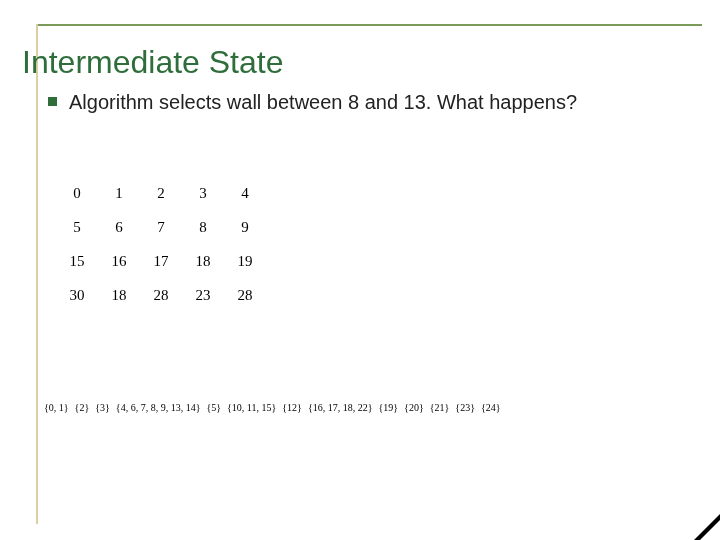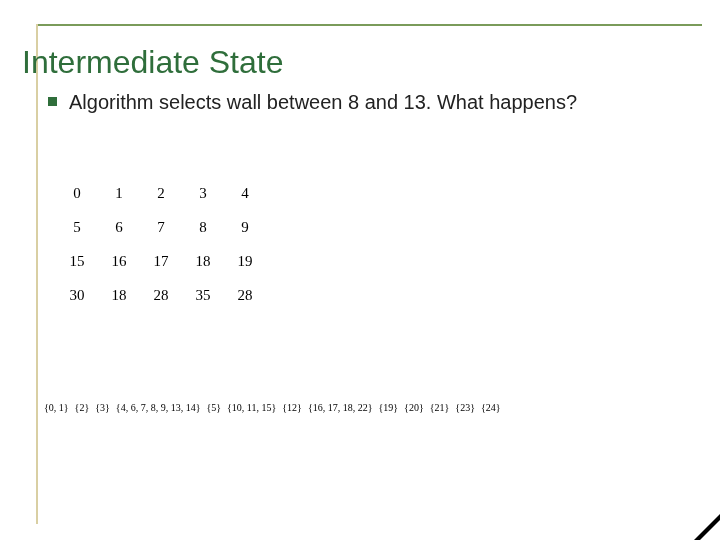--- a/index.html
+++ b/index.html
@@ -145,21 +145,21 @@
           <td class="bl br">15</td>
           <td class="bl bt">16</td>
           <td class="bt">17</td>
           <td class="br bt">18</td>
           <td class="br bb bl bt">19</td>
         </tr>
         <tr>
           <td class="bb bl">30</td>
           <td class="bb">18</td>
           <td class="bb">28</td>
-          <td class="bb br">35</td>
+          <td class="bb br">23</td>
           <td class="bb br bl bt">28</td>
         </tr>
       </tbody>
   </table>
 </div>
 
 <div class="sets-row" id="sets-row"><span>{0, 1}</span><span>{2}</span><span>{3}</span><span>{4, 6, 7, 8, 9, 13, 14}</span><span>{5}</span><span>{10, 11, 15}</span><span>{12}</span><span>{16, 17, 18, 22}</span><span>{19}</span><span>{20}</span><span>{21}</span><span>{23}</span><span>{24}</span></div>
 
 <div class="corner"></div>
 

